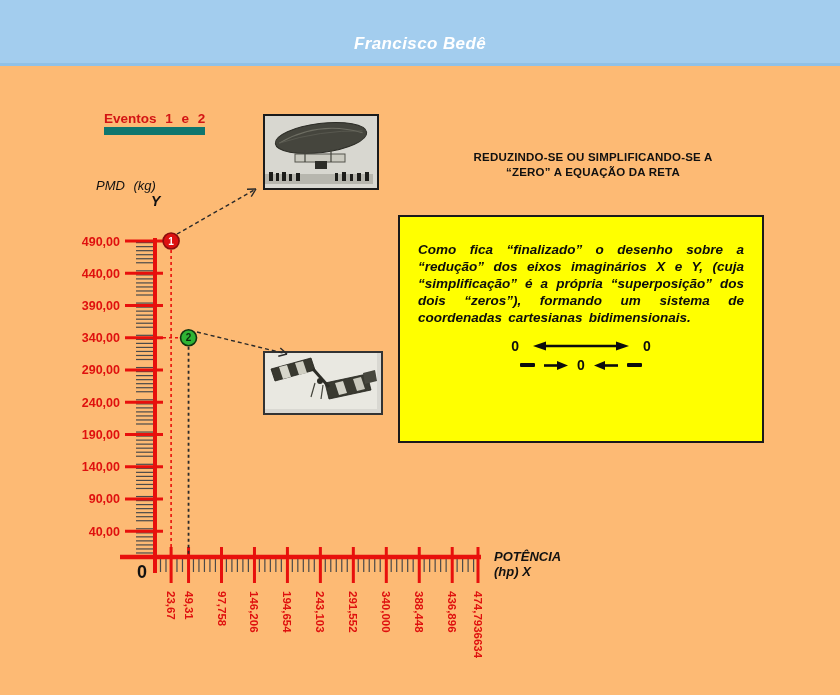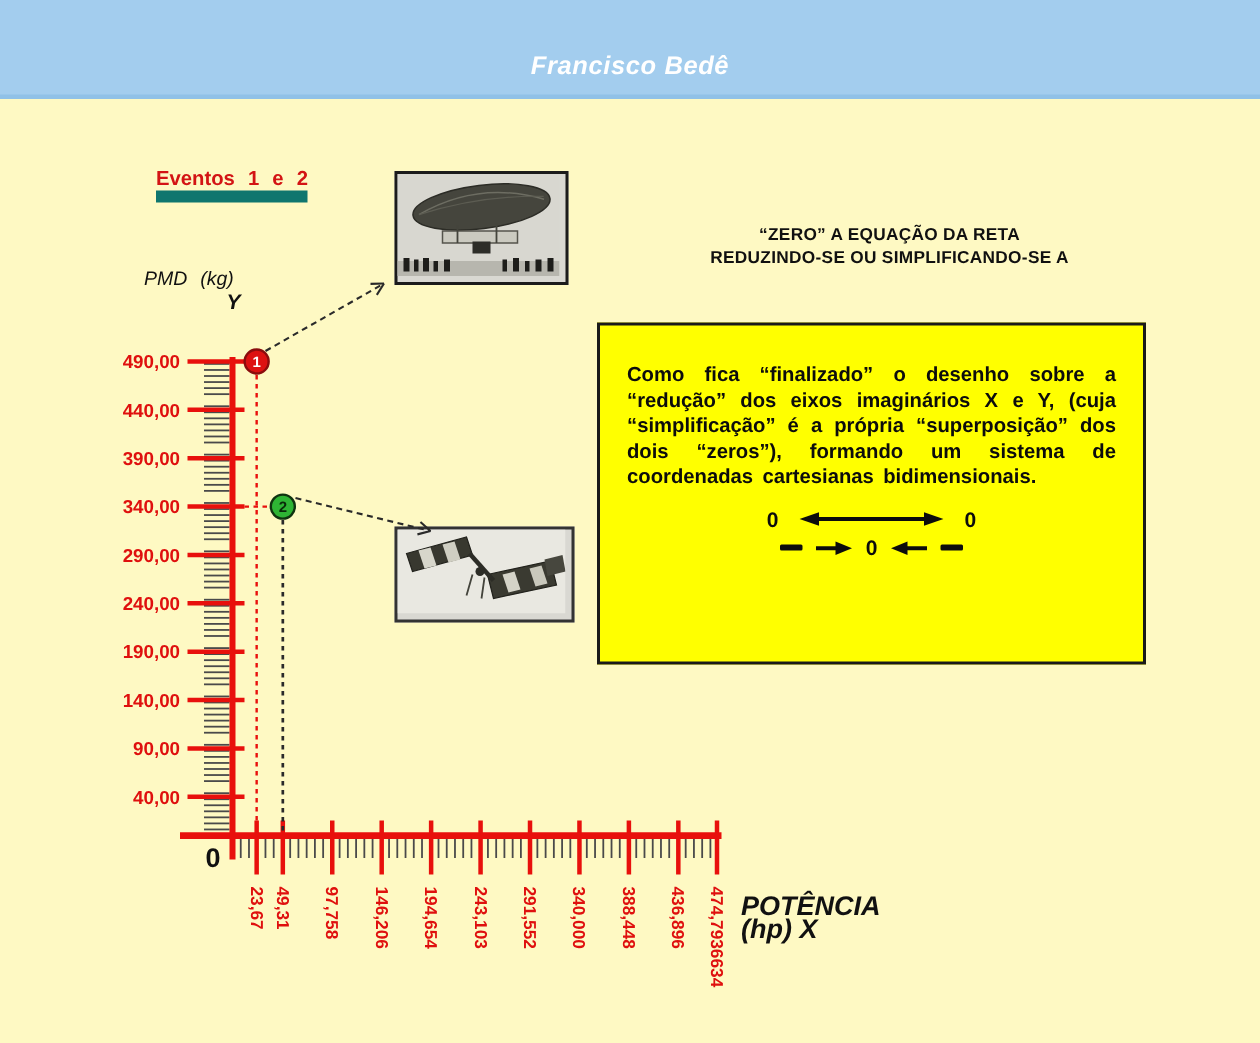--- a/index.html
+++ b/index.html
@@ -1,44 +1,44 @@
 <!DOCTYPE html>
 <html><head>
 <meta charset="utf-8">
 <style>
   html,body{margin:0;padding:0;background:#fff;}
-  .slide{position:relative;width:840px;height:695px;background:#fef9c3;
+  .slide{position:relative;width:840px;height:695px;background:#fdba74;
          font-family:"Liberation Sans",sans-serif;overflow:hidden;}
 
   
   .header{position:absolute;left:0;top:0;width:840px;height:63px;
           background:#a3cdee;border-bottom:3px solid #90c1e7;}
   .header-title{position:absolute;left:0;top:34px;width:100%;text-align:center;
           color:#ffffff;font-weight:bold;font-style:italic;font-size:17px;letter-spacing:.4px;}
 
   .events-title{position:absolute;left:104px;top:111px;color:#d31414;font-weight:bold;
           font-size:13.5px;word-spacing:5px;border-bottom:8px solid #0f766e;padding-bottom:1px;}
 
   .pmd-label{position:absolute;left:96px;top:178px;font-weight:normal;font-style:italic;
           font-size:13px;color:#111;word-spacing:5px;}
   .y-letter{position:absolute;left:151px;top:193px;font-weight:bold;font-style:italic;
           font-size:14px;color:#111;}
   .x-axis-title{position:absolute;left:494px;top:549px;font-weight:bold;font-style:italic;
-          font-size:18px;color:#111;line-height:15px;margin-top:48px;}
+          font-size:13px;color:#111;line-height:15px;}
 
   .photo{position:absolute;border:2px solid #1b1b1b;background:#d9d8d2;line-height:0;}
   .photo-airship{left:263px;top:114px;width:112px;height:72px;}
   .photo-airplane{left:263px;top:351px;width:116px;height:60px;border-color:#333;}
 
   .reduzindo{position:absolute;left:428px;top:150px;width:330px;text-align:center;
           font-weight:bold;font-size:11.5px;line-height:15px;color:#101010;letter-spacing:.2px;}
 
   .yellow-box{position:absolute;left:398px;top:215px;width:366px;height:228px;
           background:#ffff00;border:2px solid #1a1a1a;box-sizing:border-box;}
-  .note-paragraph{margin:24px 18px 0 18px;font-weight:bold;
+  .note-paragraph{margin:24px 18px 0 18px;font-weight:bold;font-style:italic;
           font-size:13.5px;line-height:17px;color:#0c0c0c;text-align:justify;word-spacing:2.5px;}
   .zero-row{margin-top:12px;display:flex;justify-content:center;align-items:center;gap:14px;
           font-weight:bold;font-size:14px;color:#0c0c0c;}
   .caption{margin-top:24px;text-align:center;font-weight:bold;font-size:13px;color:#0c0c0c;}
   .merge-row{margin-top:3px;display:flex;justify-content:center;align-items:center;gap:9px;
           font-weight:bold;font-size:14px;color:#0c0c0c;}
   .dash{display:inline-block;width:15px;height:3.5px;background:#0c0c0c;border-radius:1px;}
 
   .chart-svg{position:absolute;left:0;top:0;}
 
@@ -106,22 +106,22 @@
       </g>
       <line x1="48" y1="16" x2="64" y2="34" stroke="#2c2c26" stroke-width="3"></line>
       <path d="M98 20 L110 17 L112 28 L100 31 Z" fill="#47473e"></path>
       <circle cx="55" cy="28" r="3" fill="#2c2c26"></circle>
       <line x1="50" y1="30" x2="46" y2="44" stroke="#44443c" stroke-width="1.2"></line>
       <line x1="58" y1="32" x2="56" y2="46" stroke="#44443c" stroke-width="1.2"></line>
     </svg>
   </figure>
 
   <div class="reduzindo">
+    <div>REDUZINDO-SE  OU SIMPLIFICANDO-SE  A</div>
     <div>“ZERO”  A EQUAÇÃO  DA  RETA</div>
-    <div>REDUZINDO-SE  OU SIMPLIFICANDO-SE  A</div>
   </div>
 
   <div class="yellow-box">
     <p class="note-paragraph">Como fica “finalizado” o desenho sobre a “redução” dos  eixos imaginários X e Y, (cuja “simplificação” é a própria “superposição” dos dois “zeros”), formando um sistema de coordenadas cartesianas bidimensionais.</p>
     <div class="zero-row">
       <span>0</span>
       <svg width="96" height="12" viewBox="0 0 96 12">
         <line x1="9" y1="6" x2="87" y2="6" stroke="#0c0c0c" stroke-width="2.6"></line>
         <polygon points="0,6 13,1.5 13,10.5" fill="#0c0c0c"></polygon>
         <polygon points="96,6 83,1.5 83,10.5" fill="#0c0c0c"></polygon>

